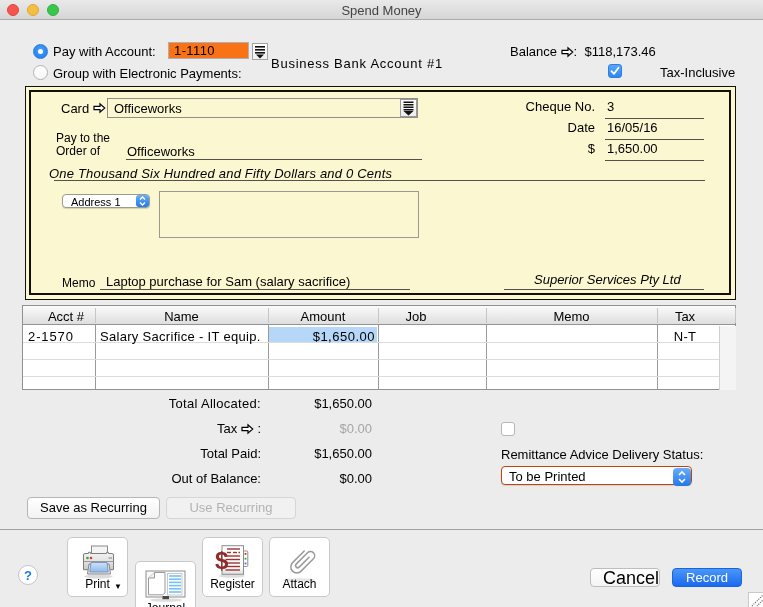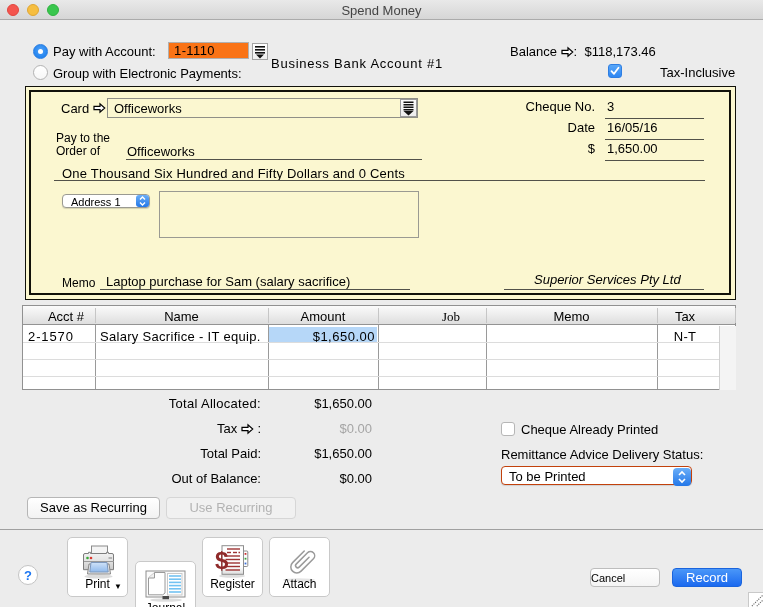--- a/index.html
+++ b/index.html
@@ -60,21 +60,21 @@
 .btn { position:absolute; height:22px; background:linear-gradient(#ffffff,#f2f2f2); border:1px solid #b6b6b6; border-radius:4px; font-size:13px; text-align:center; }
 .iconbtn { position:absolute; top:537px; width:61px; height:60px; background:#fff; border:1px solid #c9c9c9; border-radius:5px; text-align:center; }
 .iconbtn .cap { position:absolute; bottom:5px; width:100%; font-size:12px; }
 
 #popup { position:absolute; left:501px; top:466px; width:191px; height:19px; background:#fff; border:1px solid #c2410c; border-radius:4px; box-shadow:0 1px 1px rgba(0,0,0,0.12); }
 #popup .txt { position:absolute; left:7px; top:2px; font-size:13px; }
 #popup .step { position:absolute; right:0.5px; top:0.5px; width:18px; height:18px; background:linear-gradient(#6aaef8,#2377e8); border-radius:4px; }
 
 #help { position:absolute; left:18px; top:565px; width:20px; height:20px; border-radius:50%; background:#fff; border:1px solid #c4c4c4; color:#1c76f2; font-weight:bold; font-size:13px; text-align:center; line-height:20px; }
 
-#cancel { left:590px; top:568px; width:70px; height:19px; border-radius:4px; position:absolute; background:linear-gradient(#ffffff,#f4f4f4); border:1px solid #bdbdbd; text-align:left; font-size:11px; line-height:18px; }
+#cancel { left:590px; top:568px; width:70px; height:19px; border-radius:4px; position:absolute; background:linear-gradient(#ffffff,#f4f4f4); border:1px solid #bdbdbd; text-align:right; font-size:18px; line-height:18px; }
 #record { left:672px; top:568px; width:70px; height:19px; border-radius:4px; position:absolute; background:linear-gradient(#4a97f8,#1b69ef); border:1px solid #1a64dd; color:#fff; text-align:center; font-size:13px; line-height:18px; }
 </style>
 </head>
 <body>
 <div id="win">
 
   <div id="titlebar">
     <div id="title">Spend Money</div>
     <div class="tl" id="tl-r"></div>
     <div class="tl" id="tl-y"></div>
@@ -138,21 +138,21 @@
     <div class="uline" style="left:100px; top:72px; width:296px;"></div>
 
     <div class="lbl" style="left:469px; top:33px; width:100px; text-align:right;">Date</div>
     <div class="lbl" style="left:581px; top:33px;">16/05/16</div>
     <div class="uline" style="left:579px; top:52px; width:99px;"></div>
 
     <div class="lbl" style="left:469px; top:54px; width:100px; text-align:right;">$</div>
     <div class="lbl" style="left:581px; top:54px;">1,650.00</div>
     <div class="uline" style="left:579px; top:73px; width:99px;"></div>
 
-    <div class="lbl" style="left:36px; top:79px; letter-spacing:0.2px;">One Thousand Six Hundred and Fifty Dollars and 0 Cents</div>
+    <div class="lbl" style="left:23px; top:79px; letter-spacing:0.2px;font-style:italic;">One Thousand Six Hundred and Fifty Dollars and 0 Cents</div>
     <div class="uline" style="left:28px; top:93px; width:651px;"></div>
 
     <div id="addrpill" style="left:36px; top:107px;">
       <div class="txt">Address 1</div>
       <div class="step"><svg width="13" height="12" viewBox="0 0 13 12">
             <g stroke="#fff" stroke-width="1.4" fill="none">
               <path d="M4 4.6 L6.5 2.1 L9 4.6"></path>
               <path d="M4 7.4 L6.5 9.9 L9 7.4"></path>
             </g>
           </svg></div>
@@ -165,21 +165,21 @@
 
     <div class="lbl" style="left:508px; top:185px; font-style:italic;">Superior Services Pty Ltd</div>
     <div class="uline" style="left:478px; top:202px; width:200px;"></div>
   </div>
 
   <div id="tbl">
     <div id="thead">
       <div class="th" style="left:7px; width:72px;">Acct #</div>
       <div class="th" style="left:72px; width:173px;">Name</div>
       <div class="th" style="left:245px; width:110px;">Amount</div>
-      <div class="th" style="left:374px; width:108px;font-family:Liberation Serif, serif;">Job</div>
+      <div class="th" style="left:339px; width:108px;">Job</div>
       <div class="th" style="left:463px; width:171px;">Memo</div>
       <div class="th" style="left:623px; width:78px;">Tax</div>
       <div style="position:absolute; left:72px; top:2px; width:1px; height:15px; background:#c6c6c6;"></div>
       <div style="position:absolute; left:245px; top:2px; width:1px; height:15px; background:#c6c6c6;"></div>
       <div style="position:absolute; left:355px; top:2px; width:1px; height:15px; background:#c6c6c6;"></div>
       <div style="position:absolute; left:463px; top:2px; width:1px; height:15px; background:#c6c6c6;"></div>
       <div style="position:absolute; left:634px; top:2px; width:1px; height:15px; background:#c6c6c6;"></div>
       <div style="position:absolute; left:712px; top:2px; width:1px; height:15px; background:#c6c6c6;"></div>
     </div>
     <div class="vline" style="left:72px;"></div>
@@ -203,21 +203,20 @@
   <div class="lbl" style="left:150px; top:421px; width:111px; text-align:right;">Tax <svg width="13" height="12" viewBox="0 0 13 12" style="vertical-align:-1.5px;">
         <path d="M1,4.3 h6 V1.9 L11.7,6 L7,10.1 V7.7 H1 z" fill="#fff" stroke="#000" stroke-width="1.2"></path>
       </svg> :</div>
   <div class="lbl" style="left:262px; top:421px; width:110px; text-align:right; color:#a5a5a5;">$0.00</div>
   <div class="lbl" style="left:150px; top:446px; width:111px; text-align:right;">Total Paid:</div>
   <div class="lbl" style="left:262px; top:446px; width:110px; text-align:right;">$1,650.00</div>
   <div class="lbl" style="left:150px; top:471px; width:111px; text-align:right;">Out of Balance:</div>
   <div class="lbl" style="left:262px; top:471px; width:110px; text-align:right;">$0.00</div>
 
   <div class="cb off" style="left:501px; top:422px;"></div>
-  <div class="lbl" style="left:521px; top:422px;">Cheque Already Printed</div>
   <div class="lbl" style="left:501px; top:447px;">Remittance Advice Delivery Status:</div>
   <div id="popup">
     <div class="txt">To be Printed</div>
     <div class="step"><svg width="18" height="18" viewBox="0 0 18 18">
           <g stroke="#fff" stroke-width="1.6" fill="none">
             <path d="M6 7 L9 4 L12 7"></path>
             <path d="M6 11 L9 14 L12 11"></path>
           </g>
         </svg></div>
   </div>

